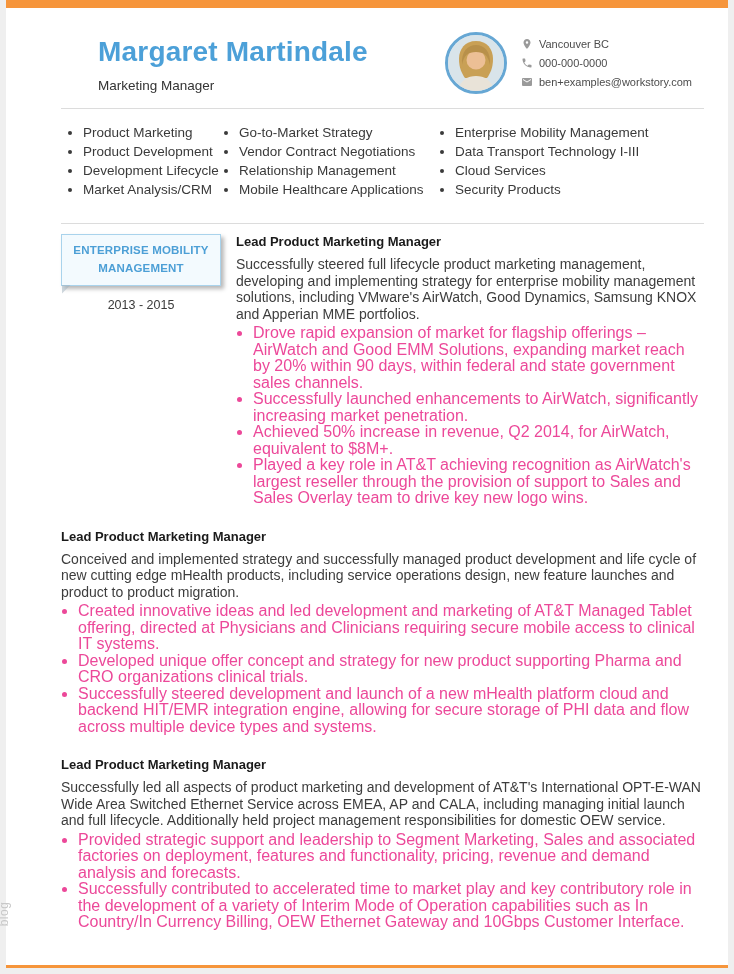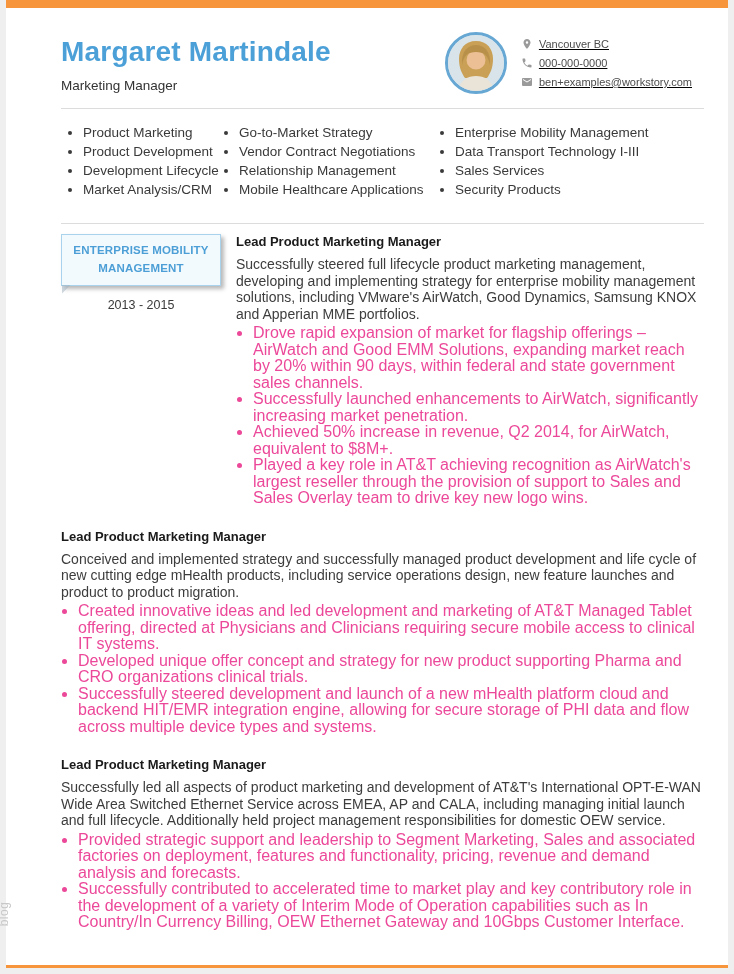--- a/index.html
+++ b/index.html
@@ -15,21 +15,21 @@
     position: relative;
     margin: 0 6px;
     height: 968px;
     box-sizing: border-box;
     background: #ffffff;
     border-top: 8px solid #f6953b;
     border-bottom: 3px solid #f6953b;
     padding: 22px 24px 6px 55px;
   }
   
-  .header { display: flex; justify-content: space-between; align-items: flex-start; }
+  .header { display: flex; justify-content: space-between; align-items: flex-start; margin-left: 37px; }
   .person-name {
     margin: 6px 0 0 0;
     font-size: 28px;
     font-weight: 600;
     color: #4ca0d8;
     letter-spacing: 0.2px;
   }
   .person-title {
     margin-top: 10px;
     font-size: 13.5px;
@@ -39,21 +39,21 @@
   .avatar {
     width: 56px; height: 56px;
     border-radius: 50%;
     border: 3px solid #66a7d4;
     box-shadow: 0 0 0 1px #cfe5f3 inset;
     overflow: hidden;
     background: #dce8ef;
     flex: 0 0 auto;
   }
   .avatar svg { display: block; width: 100%; height: 100%; }
-  .contact { display: flex; flex-direction: column; gap: 7px; text-decoration: underline; }
+  .contact { display: flex; flex-direction: column; gap: 7px; }
   .contact-row { display: flex; align-items: center; gap: 6px; font-size: 11px; color: #4c4c4c; }
   .contact-row .cicon { width: 12px; height: 12px; flex: 0 0 auto; display: inline-flex; }
   .contact-row .cicon svg { width: 12px; height: 12px; fill: #9a9a9a; }
   
   .divider { border: none; border-top: 1px solid #dcdcdc; margin: 14px 0 0 0; }
   
   .skills {
     display: flex;
     padding: 14px 0 10px 6px;
   }
@@ -198,21 +198,21 @@
     </ul>
     <ul class="skill-col c2">
       <li>Go-to-Market Strategy</li>
       <li>Vendor Contract Negotiations</li>
       <li>Relationship Management</li>
       <li>Mobile Healthcare Applications</li>
     </ul>
     <ul class="skill-col c3">
       <li>Enterprise Mobility Management</li>
       <li>Data Transport Technology I-III</li>
-      <li>Sales Services</li>
+      <li>Cloud Services</li>
       <li>Security Products</li>
     </ul>
   </div>
 
   <hr class="divider">
 
   <div class="work">
 
     <div class="entry">
       <div class="entry-left">

